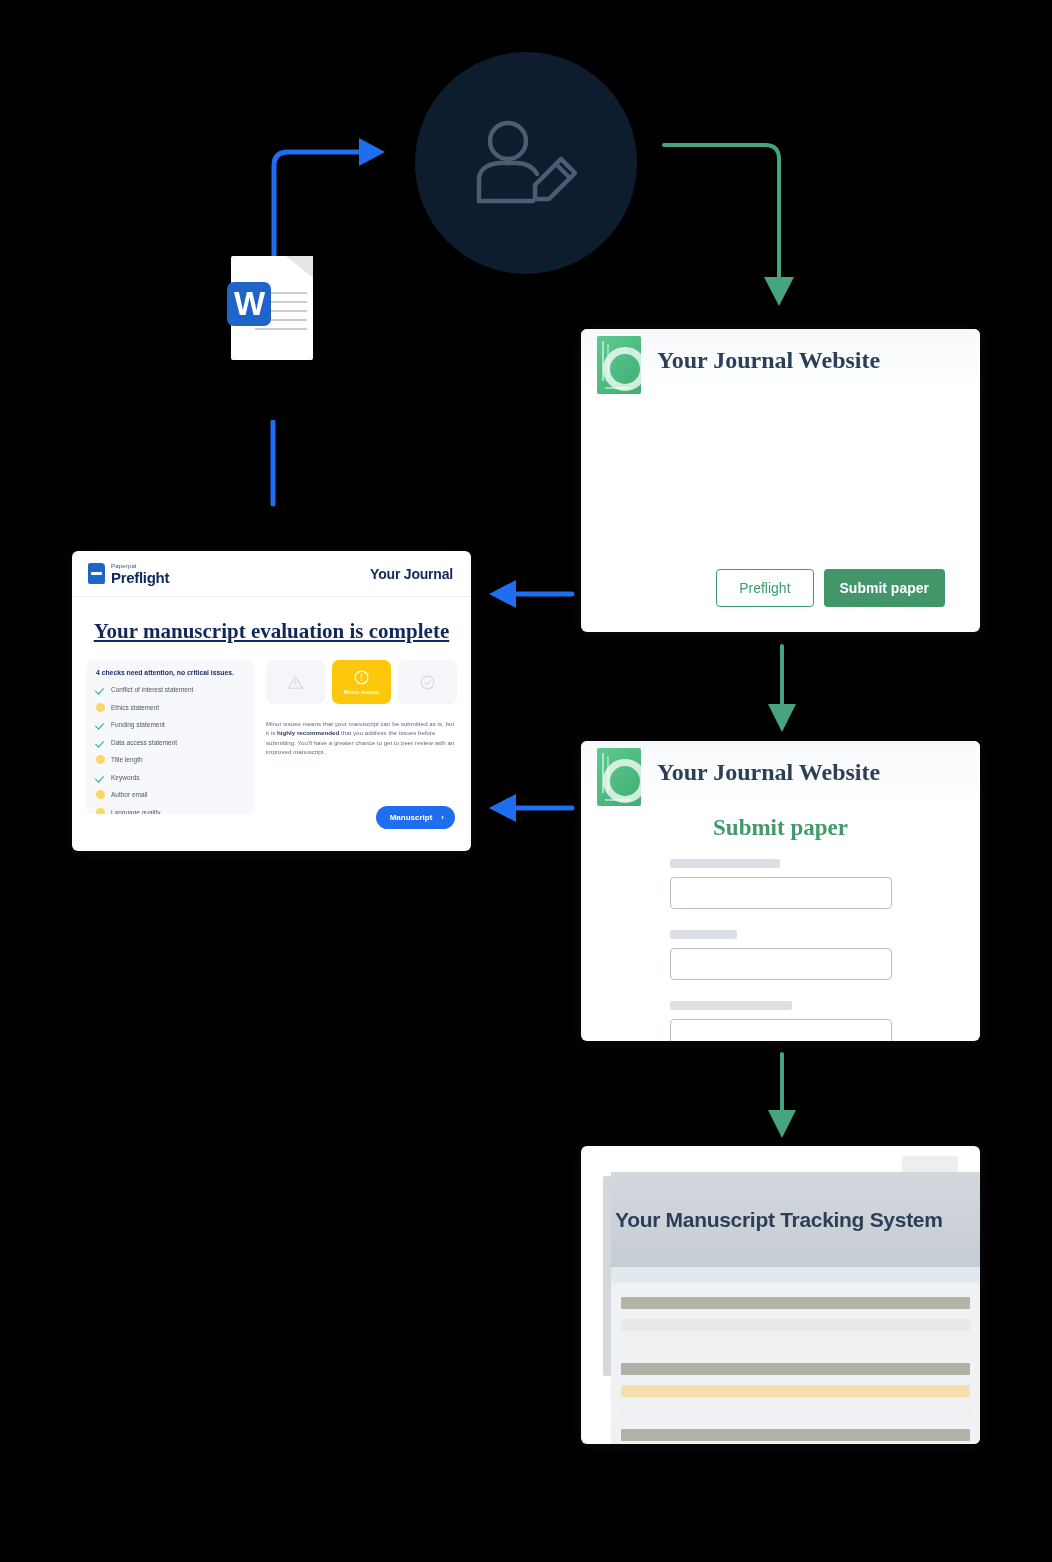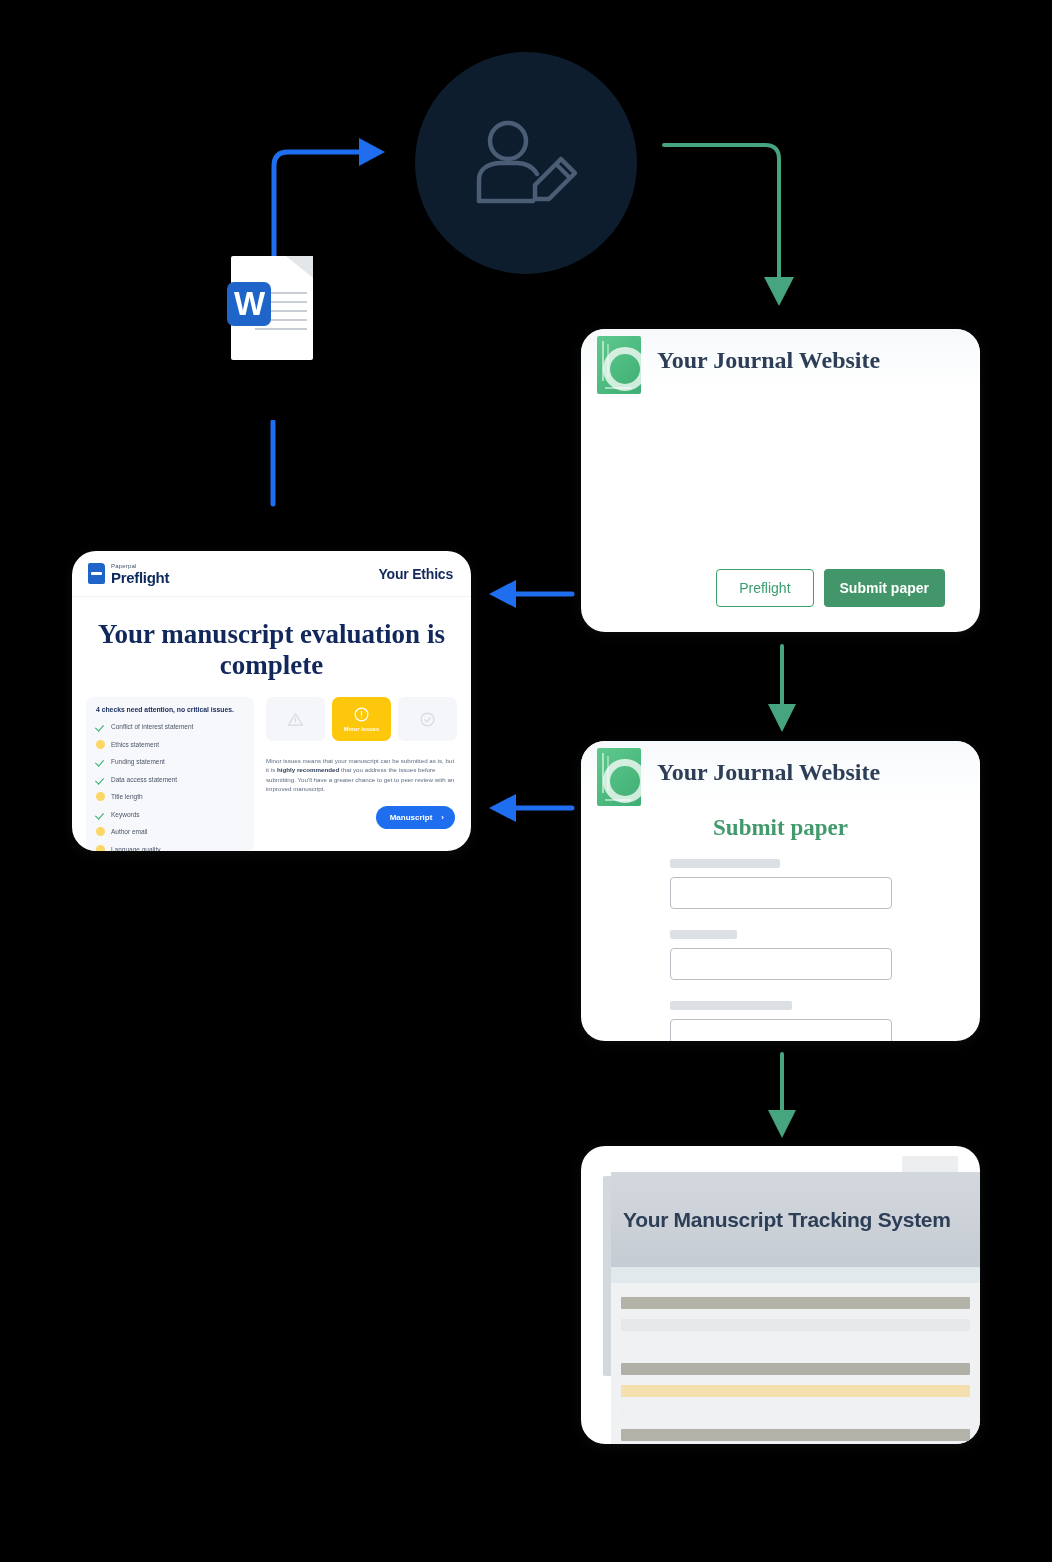--- a/index.html
+++ b/index.html
@@ -71,21 +71,21 @@
     color: #1b3f73;
     font-size: 17px;
     line-height: 23px;
     font-family: "DejaVu Sans", sans-serif;
   }
 
   
   .card {
     position: absolute;
     background: #ffffff;
-    border-radius: 24px;
+    border-radius: 6px;
     overflow: hidden;
     box-shadow: 0 2px 14px rgba(255,255,255,0.05);
   }
 
   
   #preflight-card { left: 72px; top: 551px; width: 399px; height: 300px; }
   #preflight-header {
     height: 46px;
     display: flex; align-items: center; justify-content: space-between;
     padding: 0 18px 0 16px;
@@ -109,23 +109,24 @@
   }
   #preflight-logo .logo-bottom {
     display: block; font-size: 15px; font-weight: bold; color: #0e2a5c; letter-spacing: -.3px;
   }
   #preflight-journal {
     font-size: 14px; font-weight: bold; color: #15295a; letter-spacing: -.2px;
   }
   #preflight-title {
     text-align: center;
     font-family: "Liberation Serif", serif;
-    font-size: 27px; font-weight: bold;
+    font-size: 21px; font-weight: bold;
     color: #12285c;
     margin: 22px 0 0 0;
+    text-decoration: underline;
   }
   #preflight-body { display: flex; padding: 16px 14px 0 14px; gap: 12px; }
   #checks-panel {
     width: 168px; background: #f7f8fb; border-radius: 7px;
     padding: 9px 10px 6px 10px; box-sizing: border-box;
     height: 154px; overflow: hidden;
   }
   #checks-heading { font-size: 6.8px; font-weight: bold; color: #15295a; margin-bottom: 9px; }
   .check-row { display: flex; align-items: center; gap: 6px; margin-bottom: 8.5px; }
   .check-row .mark { width: 9px; height: 9px; flex: 0 0 9px; position: relative; }
@@ -238,21 +239,21 @@
     position: absolute; left: 30px; top: 26px; right: 0; bottom: 0;
     background: #f0f1f3;
   }
   #tracking-header {
     height: 95px;
     background: linear-gradient(180deg,#d3d8de 0%, #c6ccd3 100%);
     display: flex; align-items: center;
   }
   #tracking-title {
     font-size: 21px; font-weight: bold; color: #2d3e57;
-    margin-left: 12px; letter-spacing: -.3px;
+    margin-left: 4px; letter-spacing: -.3px;
   }
   #tracking-subbar { height: 16px; background: #e2e9ec; }
   #tracking-rows { padding: 14px 10px 0 10px; }
   .track-row { height: 12px; border-radius: 1px; margin-bottom: 10px; }
 </style>
 </head>
 <body>
 
 <div class="stage">
 
@@ -317,21 +318,21 @@
 
   <div class="card" id="preflight-card">
     <div id="preflight-header">
       <div id="preflight-logo">
         <span class="logo-mark"></span>
         <span class="logo-text">
           <span class="logo-top">Paperpal</span>
           <span class="logo-bottom">Preflight</span>
         </span>
       </div>
-      <div id="preflight-journal">Your Ethics</div>
+      <div id="preflight-journal">Your Journal</div>
     </div>
 
     <div id="preflight-title">Your manuscript evaluation is complete</div>
 
     <div id="preflight-body">
       <div id="checks-panel">
         <div id="checks-heading">4 checks need attention, no critical issues.</div>
         <div id="checks-list">
             <div class="check-row ok">
               <span class="mark"></span>

